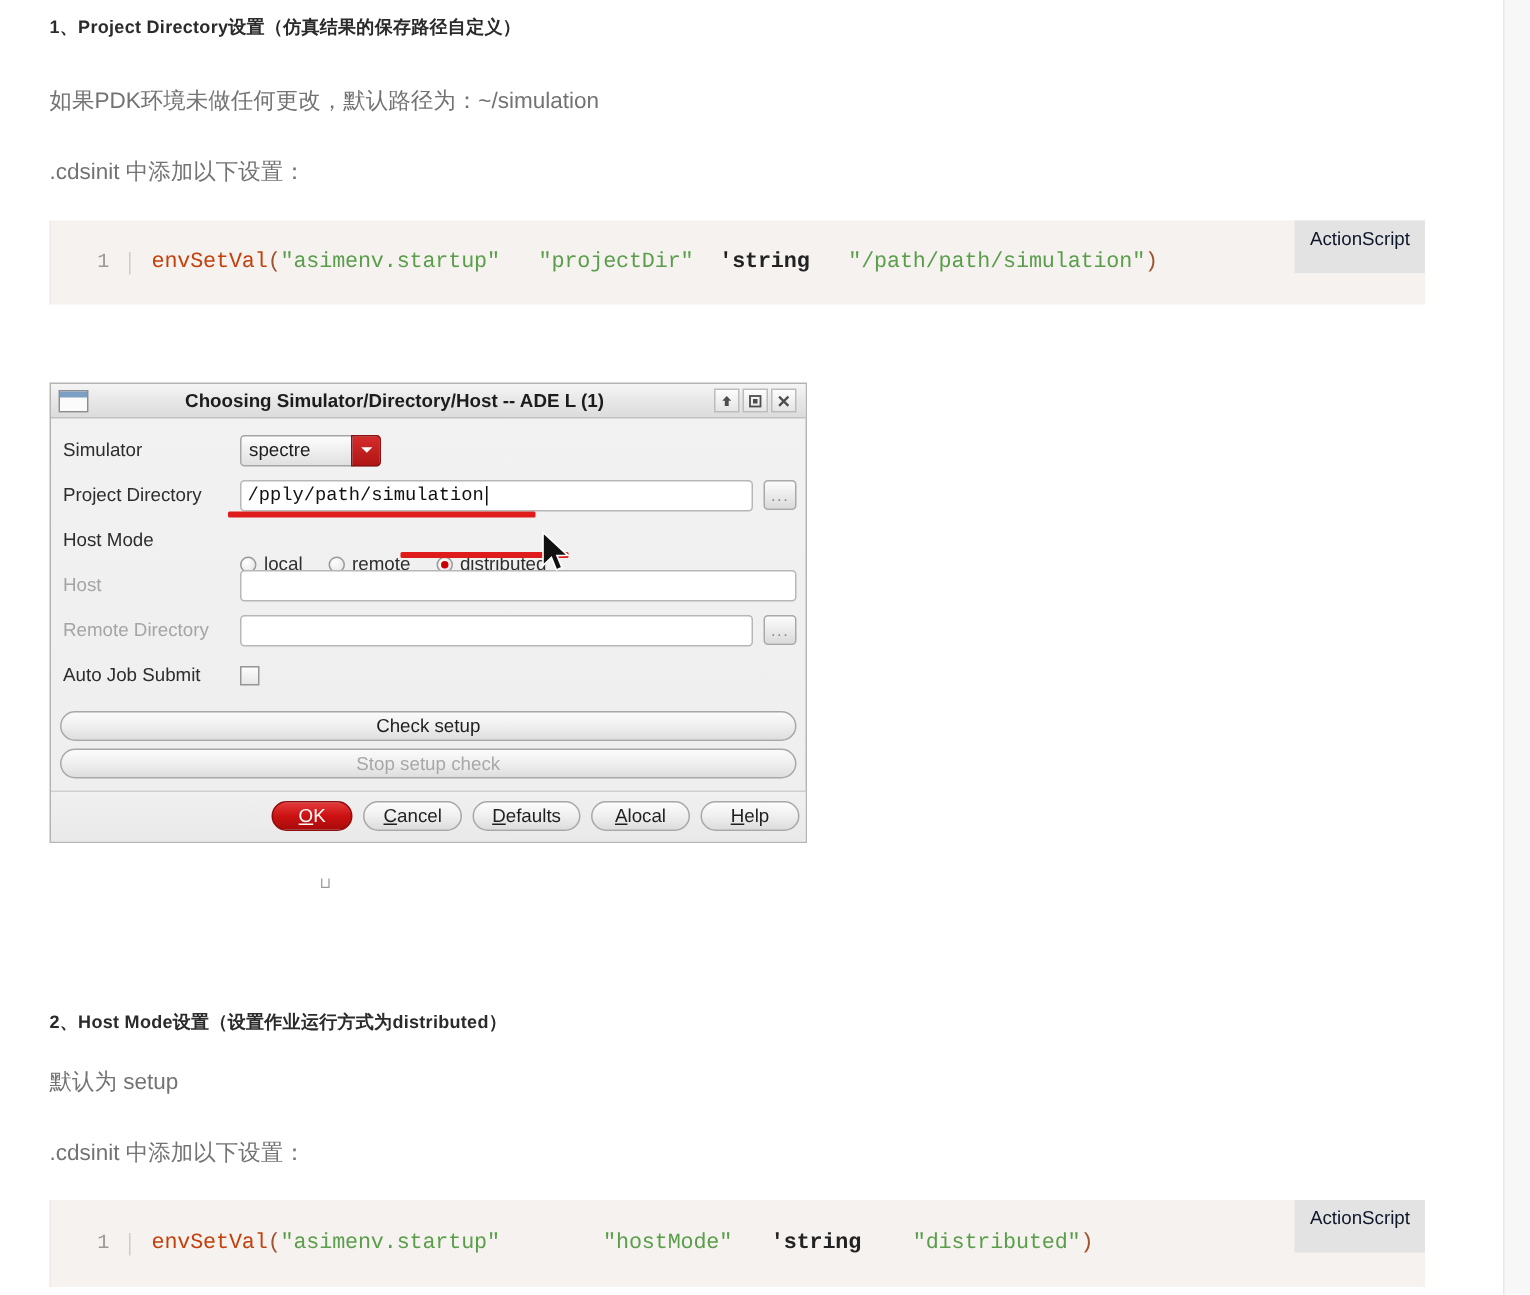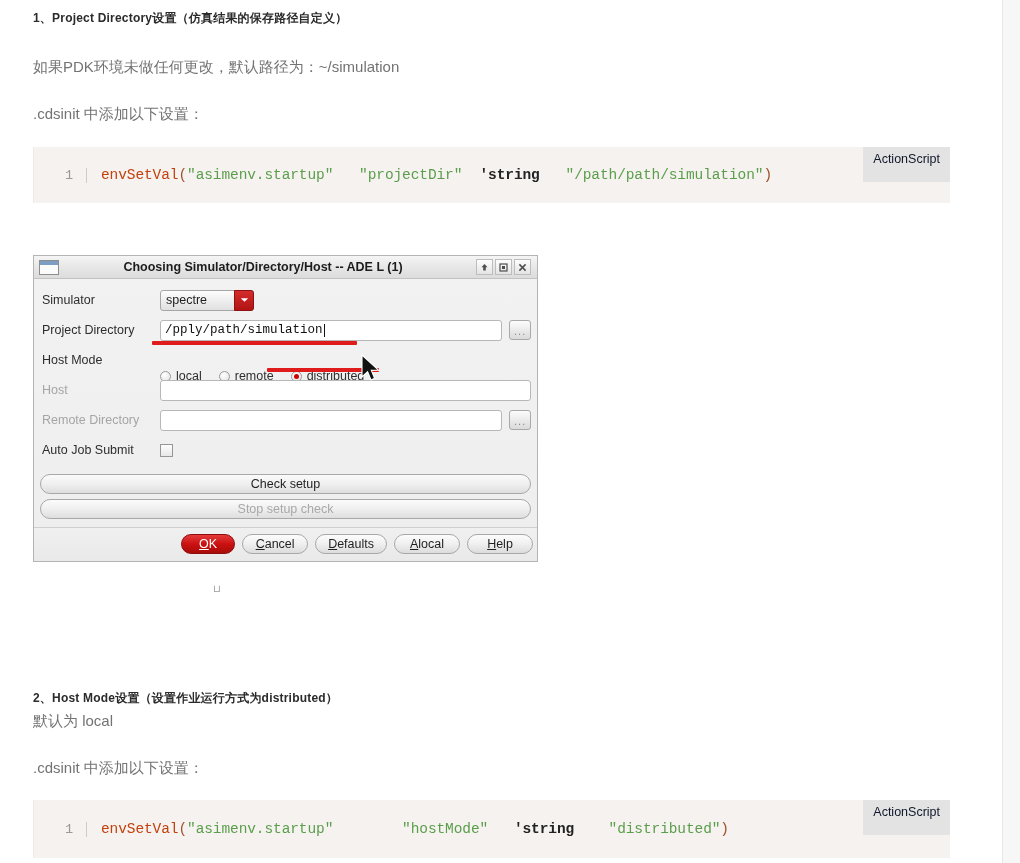--- a/index.html
+++ b/index.html
@@ -462,23 +462,23 @@
 
   <div id="stray-mark">⊔</div>
 
   <div class="red-underline" style="left:152px; top:341px; width:205px;"></div>
   <div class="red-underline" style="left:267px; top:368px; width:112px;"></div>
 
   <svg id="cursor-arrow" style="left:360px; top:354px; width:22px; height:30px;" viewBox="0 0 22 30">
     <path d="M2,1 L2,23 L7.6,17.6 L11,26 L14.6,24.3 L11.3,16.4 L18.5,16.2 Z" fill="#111111" stroke="#ffffff" stroke-width="1.1"></path>
   </svg>
 
-  <div class="heading" style="top:690px;">2、Host Mode设置（设置作业运行方式为distributed）</div>
-
-  <div class="para" style="top:712px;">默认为 local</div>
+  <div class="heading" style="top:673px;">2、Host Mode设置（设置作业运行方式为distributed）</div>
+
+  <div class="para" style="top:712px;">默认为 setup</div>
 
   <div class="para" style="top:759px;">.cdsinit 中添加以下设置：</div>
 
   <div class="codeblock" style="top:800px; height:58px;">
     <div class="lang-badge">ActionScript</div>
     <div class="code-row">
       <span class="gutter-num">1</span>
       <span class="code-text" id="code-text-1"><span class="tok-fn">envSetVal</span><span class="tok-punc">(</span><span class="tok-str">"asimenv.startup"</span><span>        </span><span class="tok-str">"hostMode"</span><span>   </span><span class="tok-kw">'string</span><span>    </span><span class="tok-str">"distributed"</span><span class="tok-punc">)</span></span>
     </div>
   </div>

